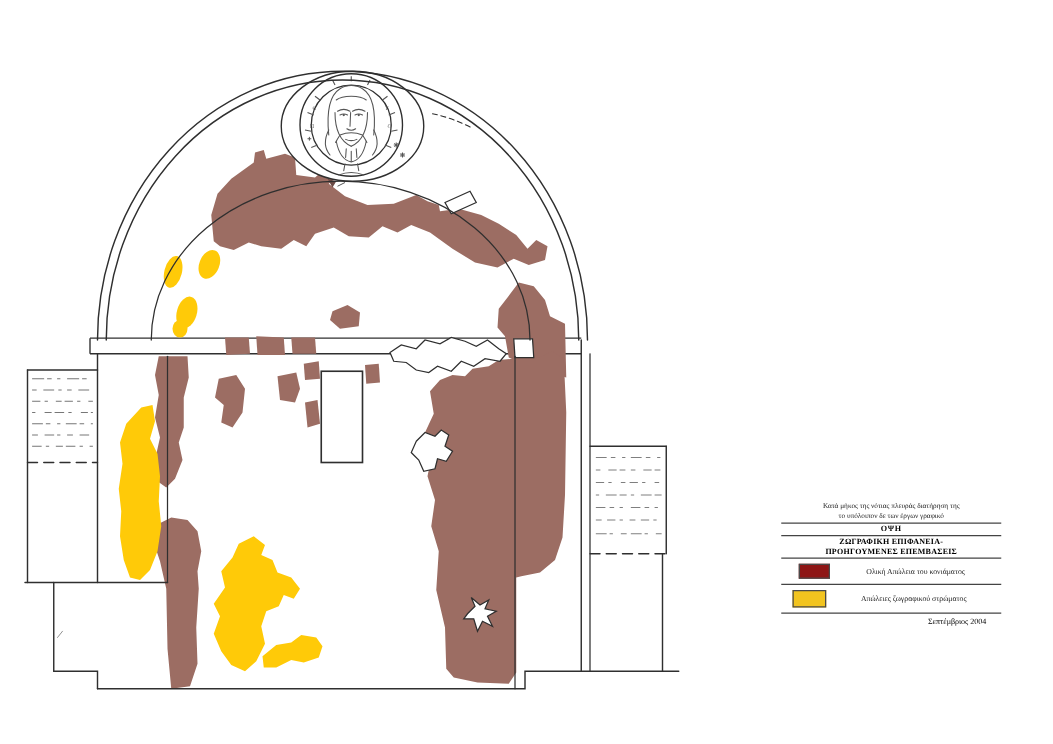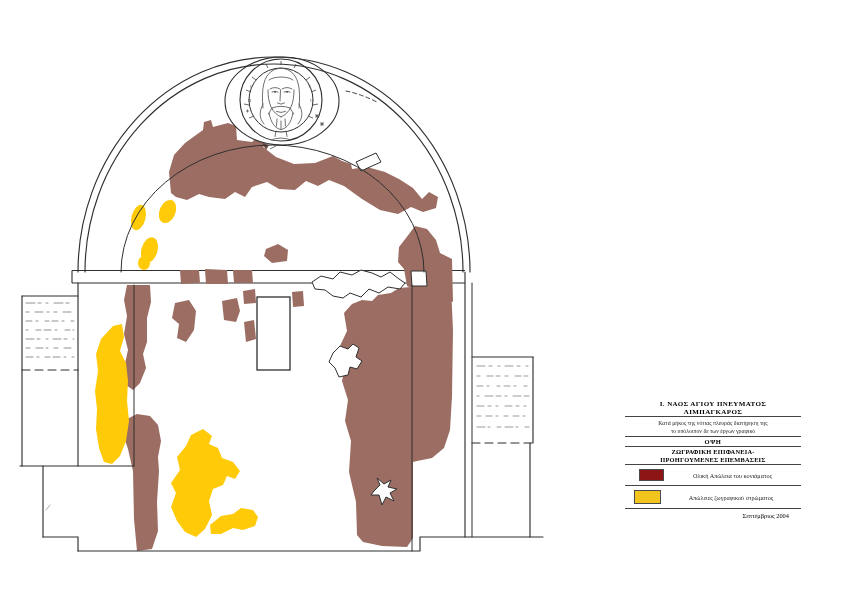--- a/index.html
+++ b/index.html
@@ -154,24 +154,20 @@
         <path d="M 477 386 H 529" stroke-dasharray="6 4 2 8 3 4"></path>
         <path d="M 477 396 H 529" stroke-dasharray="2 6 8 3 5 4"></path>
         <path d="M 477 406 H 529" stroke-dasharray="7 4 3 5 2 7"></path>
         <path d="M 477 416 H 529" stroke-dasharray="4 5 6 4 2 6"></path>
         <path d="M 477 427 H 529" stroke-dasharray="8 3 2 7 4 4"></path>
       </g>
     </g>
   </svg>
 
   <div class="title-block">
-    <div class="tb-row tb-title">
-      <span>Ι. ΝΑΟΣ ΑΓΙΟΥ ΠΝΕΥΜΑΤΟΣ</span>
-      <span>ΛΙΜΠΑΓΚΑΡΟΣ</span>
-    </div>
     <div class="tb-row tb-desc">
       <span>Κατά μήκος της νότιας πλευράς διατήρηση της</span>
       <span>το υπόλοιπον δε των έργων γραφικό</span>
     </div>
     <div class="tb-row tb-view">
       <span>ΟΨΗ</span>
     </div>
     <div class="tb-row tb-subject">
       <span>ΖΩΓΡΑΦΙΚΗ ΕΠΙΦΑΝΕΙΑ-</span>
       <span>ΠΡΟΗΓΟΥΜΕΝΕΣ ΕΠΕΜΒΑΣΕΙΣ</span>

